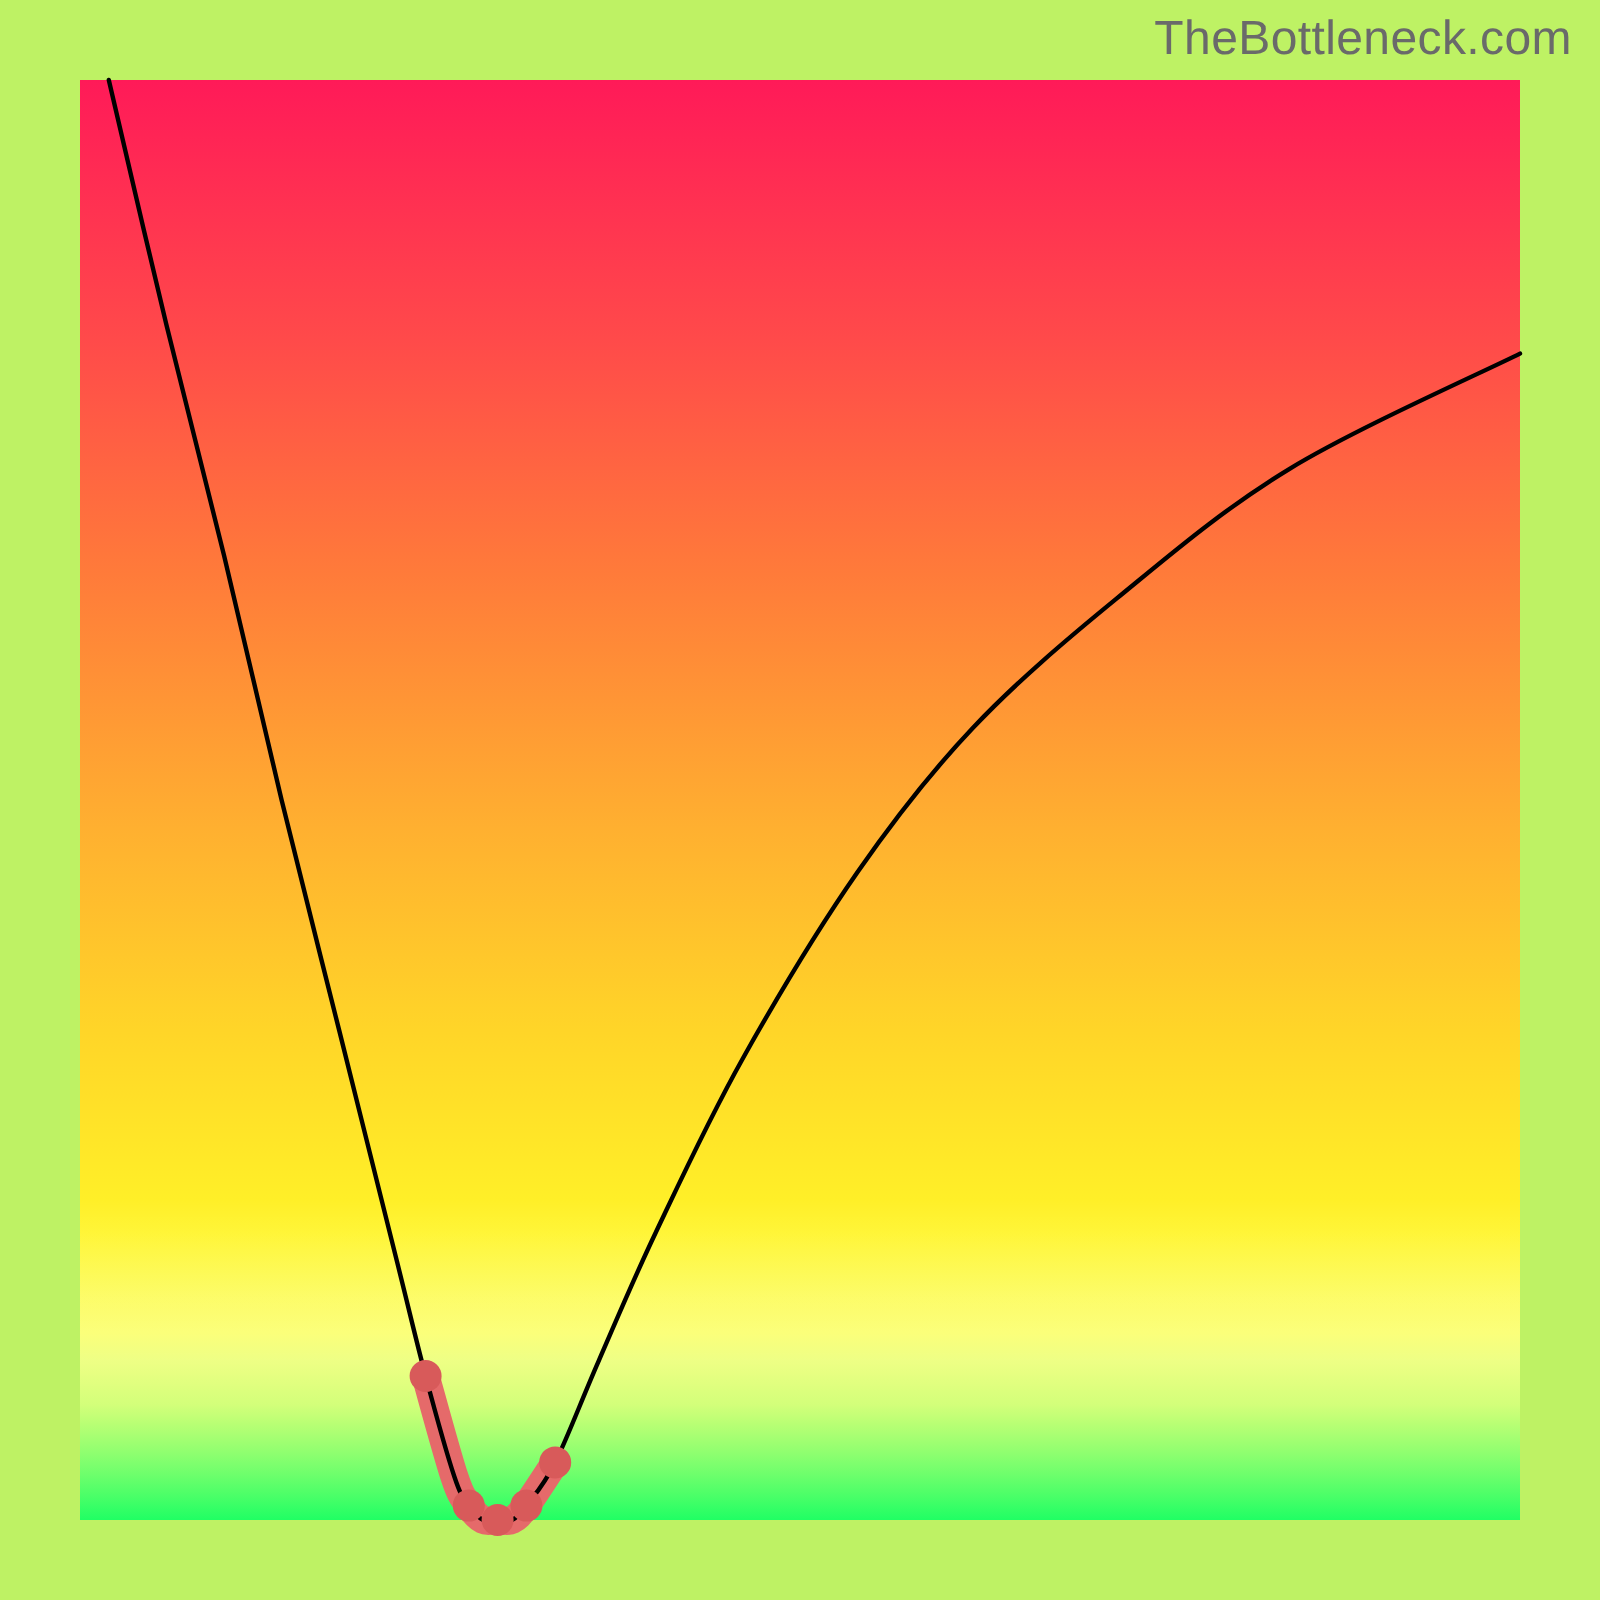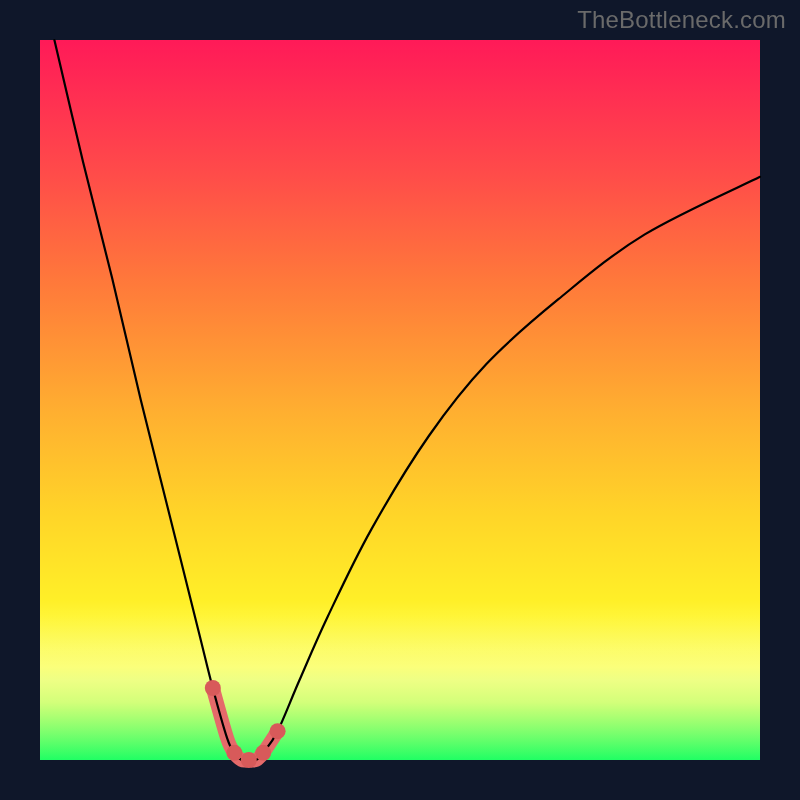--- a/index.html
+++ b/index.html
@@ -10,21 +10,21 @@
     background: #000;
     overflow: hidden;
     font-family: Arial, Helvetica, sans-serif;
   }
   .frame {
     position: absolute;
     left: 0;
     top: 0;
     width: 800px;
     height: 800px;
-    background: #0f172a;
+    background: #bef264;
   }
   .plot {
     position: absolute;
     left: 40px;
     top: 40px;
     width: 720px;
     height: 720px;
     background: linear-gradient(
       to bottom,
       #ff1a58 0%,

